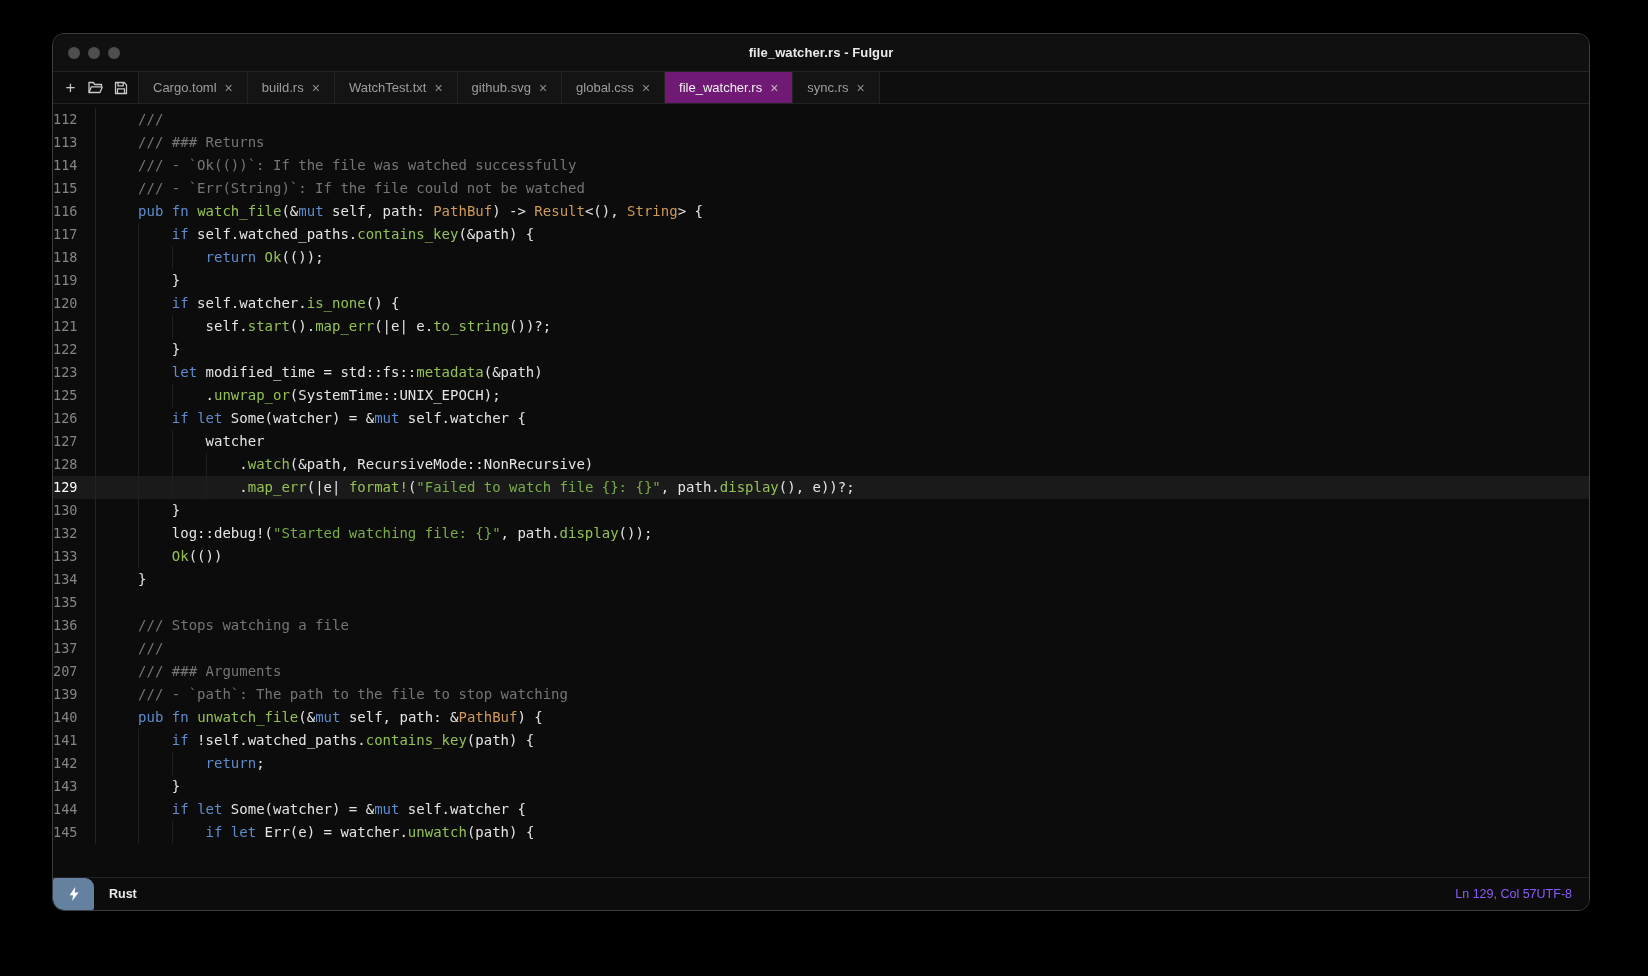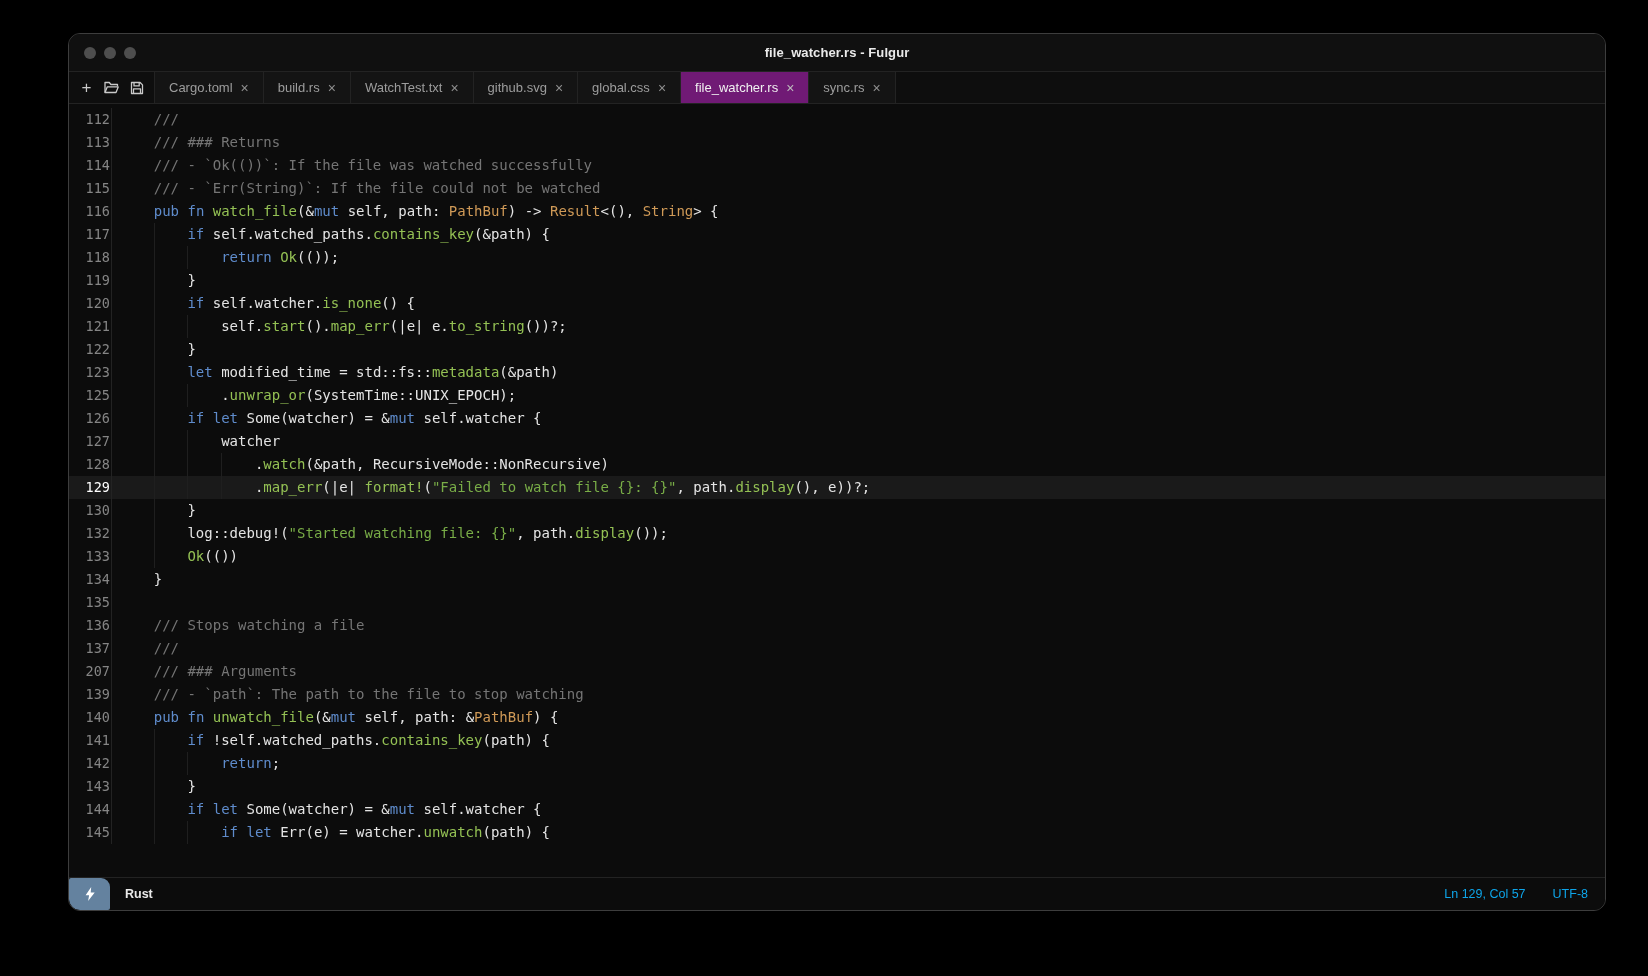--- a/index.html
+++ b/index.html
@@ -1,19 +1,19 @@
 <!DOCTYPE html>
 <html style="--kw: #5f8ccc; --fn: #94c154; --str: #79ad47; --ty: #d09a57; --comment: #757575; --badge: #64829f;"><head>
 <meta charset="utf-8">
 <style>
   * { margin:0; padding:0; box-sizing:border-box; }
   html,body { width:1648px; height:976px; background:#000; overflow:hidden;
               font-family:"Liberation Sans", sans-serif; }
 
-  .window { position:absolute; left:68px; top:33px; width:1538px; height:878px;
+  .window { position:absolute; left:52px; top:33px; width:1538px; height:878px;
             background:#0c0c0c; border:1px solid #3d3d3d; border-radius:12px;
             display:flex; flex-direction:column; overflow:hidden; }
 
   
   .titlebar { flex:0 0 37px; position:relative; display:flex; align-items:center; background:#101010; }
   .traffic { display:flex; gap:8px; padding-left:15px; z-index:2; }
   .traffic span { width:12px; height:12px; border-radius:50%; background:#4e4e4e; display:block; }
   .win-title { position:absolute; left:0; right:0; text-align:center; color:#eaeaea;
                font-size:13px; font-weight:700; letter-spacing:.1px; }
 
@@ -29,21 +29,21 @@
   .tab:first-of-type { border-left:1px solid #232323; }
   .tab.active { background:#701a75; color:#f0f0f0; }
   .tab .close { color:#8f8f8f; font-size:14px; line-height:1; }
   .tab.active .close { color:#bdbdbd; }
 
   
   .editor { flex:1 1 auto; overflow:hidden; background:#0c0c0c; padding-top:4px;
             font-family:"DejaVu Sans Mono", monospace; font-size:14px; line-height:23px; }
   .code-line-row { display:flex; height:23px; white-space:pre; }
   .code-line-row.current { background:#1a1a1a; }
-  .gutter-num { flex:0 0 43px; text-align:right; padding-right:1px; color:#858585;
+  .gutter-num { flex:0 0 43px; text-align:right; padding-right:18px; color:#858585;
                 border-right:1px solid #232323; font-size:13.5px; }
   .code-line-row.current .gutter-num { color:#ffffff; }
   .code-text { padding-left:8px; color:#e4e4e4; }
   .ind { display:inline-block; white-space:pre; height:23px; vertical-align:top; }
   .ind.g { background:linear-gradient(#1f1f1f,#1f1f1f) left top/1px 100% no-repeat; }
 
   .tok-p  { color:#e4e4e4; }
   .tok-kw { color:var(--kw); }
   .tok-fn { color:var(--fn); }
   .tok-str{ color:var(--str); }
@@ -52,21 +52,21 @@
 
   
   .statusbar { flex:0 0 33px; border-top:1px solid #232323; background:#0c0c0c;
                display:flex; align-items:center; position:relative;
                font-size:12.5px; color:#dcdcdc; }
   .lang-badge { width:41px; height:100%; background:var(--badge);
                 border-radius:2px 9px 2px 11px; display:flex; align-items:center;
                 justify-content:center; }
   .lang-label { margin-left:15px; color:#eaeaea;font-weight:bold; }
   .status-right { position:absolute; right:17px; top:0; bottom:0;
-                  display:flex; align-items:center; gap:27px; color:#0ea5e9; }
+                  display:flex; align-items:center; color:#8b5cf6; }
 </style>
 </head>
 <body>
 
 <div class="window">
 
   <div class="titlebar">
     <div class="traffic">
       <span></span>
       <span></span>

